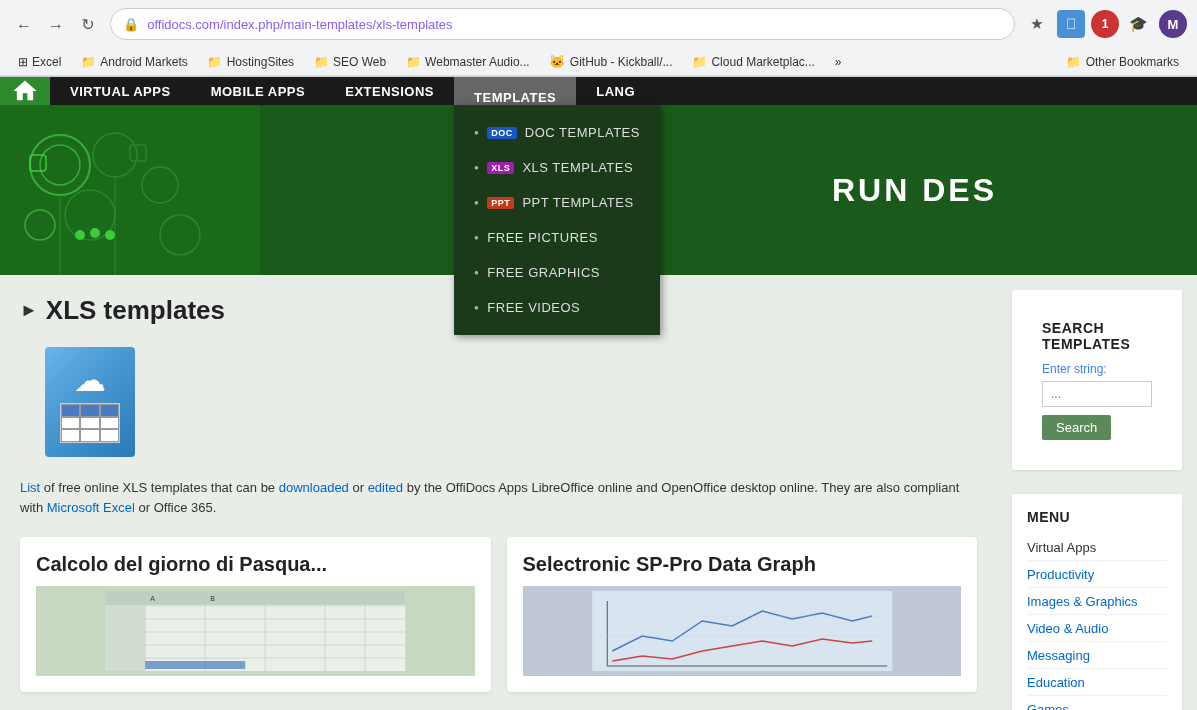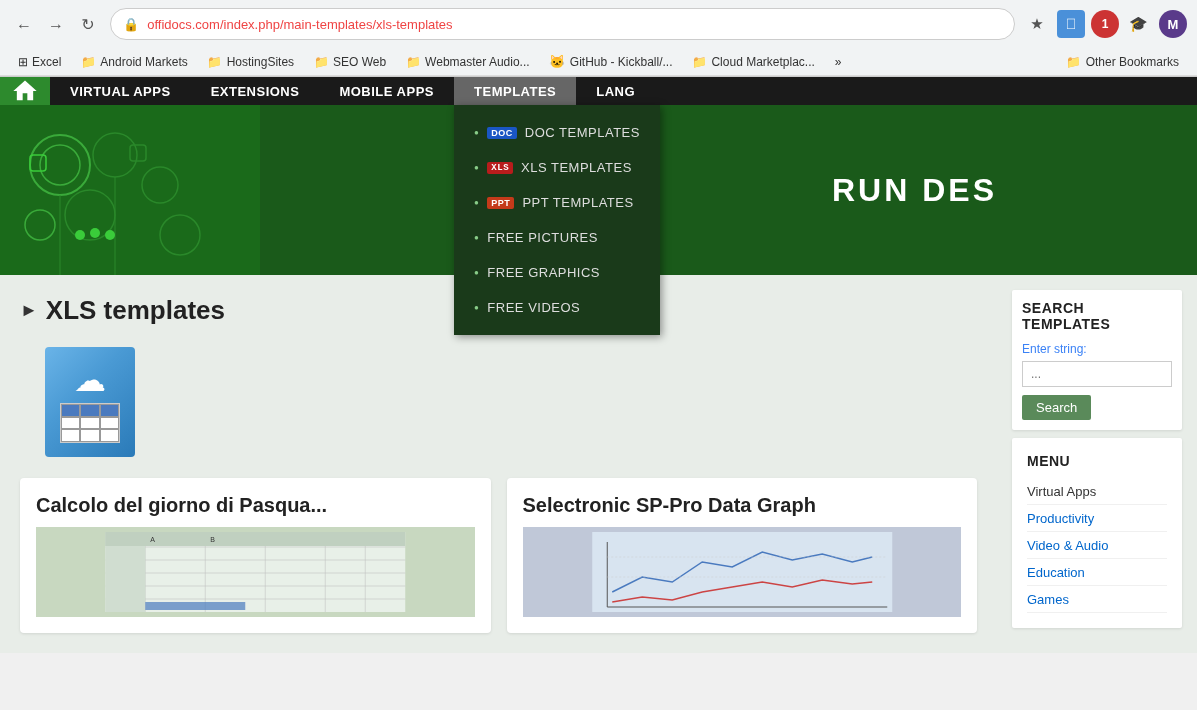--- a/index.html
+++ b/index.html
@@ -4,21 +4,21 @@
   <style>
     * { margin: 0; padding: 0; box-sizing: border-box; }
     body { font-family: Arial, sans-serif; font-size: 14px; background: #f0f0f0; width: 1197px; overflow-x: hidden; }
 
     
     .browser-chrome { background: #f1f3f4; border-bottom: 1px solid #ccc; }
     .browser-toolbar { display: flex; align-items: center; padding: 8px 10px; gap: 8px; background: #f1f3f4; }
     .nav-buttons { display: flex; gap: 4px; }
     .nav-btn { width: 28px; height: 28px; border-radius: 50%; border: none; background: transparent; cursor: pointer; font-size: 16px; color: #555; display: flex; align-items: center; justify-content: center; }
     .address-bar { flex: 1; height: 32px; border: 1px solid #ccc; border-radius: 16px; padding: 0 12px; font-size: 13px; background: white; display: flex; align-items: center; gap: 8px; }
-    .address-bar input { border: none; outline: none; flex: 1; font-size: 13px; color: #ef4444; }
+    .address-bar input { border: none; outline: none; flex: 1; font-size: 13px; color: #8b5cf6; }
     .toolbar-icons { display: flex; gap: 6px; align-items: center; }
     .toolbar-icon { width: 28px; height: 28px; border-radius: 50%; border: none; background: transparent; cursor: pointer; display: flex; align-items: center; justify-content: center; font-size: 15px; color: #555; }
 
     
     .bookmarks-bar { display: flex; align-items: center; padding: 4px 10px; gap: 4px; background: #f1f3f4; border-bottom: 1px solid #ddd; font-size: 12px; }
     .bookmark-item { display: flex; align-items: center; gap: 4px; padding: 2px 8px; border-radius: 4px; cursor: pointer; color: #333; text-decoration: none; white-space: nowrap; }
 
     
     .site-header { background: #1a1a1a; display: flex; align-items: stretch; }
     .home-btn { background: #2d8a2d; width: 50px; display: flex; align-items: center; justify-content: center; cursor: pointer; }
@@ -26,21 +26,21 @@
     .nav-menu { display: flex; align-items: stretch; }
     .nav-item { color: white; padding: 0 20px; display: flex; align-items: center; cursor: pointer; font-size: 13px; font-weight: bold; letter-spacing: 0.5px; text-transform: uppercase; position: relative; white-space: nowrap; }
     .nav-item.templates-active { background: #666; }
 
     
     .dropdown { position: absolute; top: 100%; left: 0; background: #1a3a1a; min-width: 200px; z-index: 1000; padding: 10px 0; box-shadow: 2px 2px 8px rgba(0,0,0,0.4); }
     .dropdown-item { display: flex; align-items: center; gap: 8px; padding: 10px 20px; color: #ddd; cursor: pointer; font-size: 13px; font-weight: normal; }
     .dropdown-bullet { color: #88cc88; font-size: 8px; }
     .badge { font-size: 9px; font-weight: bold; padding: 1px 4px; border-radius: 2px; color: white; }
     .badge-doc { background: #1a56c4; }
-    .badge-xls { background: #b91c1c; font-family: Liberation Mono, monospace; }
+    .badge-xls { background: #a21caf; }
     .badge-ppt { background: #c43a1a; }
 
     
     .hero { background: #1a5a1a; height: 170px; position: relative; overflow: hidden; }
 
     
     .main-wrapper { display: flex; gap: 0; background: #e8ede8; }
     .content-area { flex: 1; padding: 20px; }
     .sidebar { width: 200px; min-width: 200px; padding: 15px; background: #e8ede8; }
 
@@ -52,21 +52,21 @@
     
     .description { font-size: 13px; color: #333; line-height: 1.5; margin-bottom: 20px; }
     .description a { color: #0066cc; text-decoration: none; }
 
     
     .cards-grid { display: grid; grid-template-columns: 1fr 1fr; gap: 16px; margin-top: 11px; }
     .card { background: white; border-radius: 4px; padding: 16px; box-shadow: 0 1px 3px rgba(0,0,0,0.1); cursor: pointer; }
     .card-title { font-size: 20px; font-weight: bold; color: #222; margin-bottom: 10px; }
 
     
-    .search-box { background: white; padding: 10px; margin-bottom: 8px; border-radius: 2px; box-shadow: 0 1px 3px rgba(0,0,0,0.1); }
+    .search-box { background: white; padding: 30px; margin-bottom: 24px; border-radius: 2px; box-shadow: 0 1px 3px rgba(0,0,0,0.1); }
     .search-title { font-size: 14px; font-weight: bold; color: #222; margin-bottom: 10px; text-transform: uppercase; letter-spacing: 0.5px; }
     .search-label { font-size: 12px; color: #3b82f6; margin-bottom: 5px; }
     .search-input { width: 100%; border: 1px solid #ccc; padding: 5px 8px; font-size: 12px; margin-bottom: 8px; }
     .search-btn { background: #5a8a5a; color: white; border: none; padding: 5px 14px; font-size: 13px; cursor: pointer; border-radius: 2px; }
 
     .menu-box { background: white; padding: 15px; border-radius: 2px; box-shadow: 0 1px 3px rgba(0,0,0,0.1); }
     .menu-title { font-size: 14px; font-weight: bold; color: #222; margin-bottom: 10px; text-transform: uppercase; letter-spacing: 0.5px; }
     .menu-list { list-style: none; }
     .menu-list li { padding: 5px 0; border-bottom: 1px solid #f0f0f0; }
     .menu-list li a { color: #0066cc; text-decoration: none; font-size: 13px; }
@@ -147,23 +147,23 @@
 </div>
 
 <div class="site-header">
   <div class="home-btn">
     <svg viewBox="0 0 24 24">
         <path d="M10 20v-6h4v6h5v-8h3L12 3 2 12h3v8z"></path>
       </svg>
   </div>
   <nav class="nav-menu">
     <div class="nav-item">VIRTUAL APPS</div>
+    <div class="nav-item">MOBILE APPS</div>
     <div class="nav-item">EXTENSIONS</div>
-    <div class="nav-item">MOBILE APPS</div>
-    <div class="nav-item templates-active" style="position:relative;">
+    <div class="nav-item templates-active" style="position:relative;align-items:flex-end;">
       <span>TEMPLATES</span>
 
       <div class="dropdown">
         <div class="dropdown-item">
           <span class="dropdown-bullet">●</span>
           <span class="badge badge-doc">DOC</span>
           <span>DOC templates</span>
         </div>
         <div class="dropdown-item">
           <span class="dropdown-bullet">●</span>
@@ -239,20 +239,23 @@
               <div class="xls-cell"></div>
               <div class="xls-cell"></div>
             <div class="xls-cell"></div>
               <div class="xls-cell"></div>
               <div class="xls-cell"></div>
           </div>
         </div>
       </div>
     </div>
 
+    <p class="description">
+      <a>List</a> of free online XLS templates that can be <a>downloaded</a> or <a>edited</a> by the OffiDocs Apps LibreOffice online and OpenOffice desktop online. They are also compliant with <a>Microsoft Excel</a> or Office 365.
+    </p>
 
     <div class="cards-grid">
       <div class="card">
         <div class="card-title">Calcolo del giorno di Pasqua...</div>
         <div class="card-img-placeholder">
           <svg width="100%" height="80" viewBox="0 0 300 80">
             <rect width="300" height="80" fill="#e8f0e8"></rect>
 
             <line x1="0" y1="15" x2="300" y2="15" stroke="#bbb" stroke-width="0.5"></line>
             <line x1="0" y1="28" x2="300" y2="28" stroke="#bbb" stroke-width="0.5"></line>
@@ -307,23 +310,29 @@
     <div class="menu-box">
       <div class="menu-title">MENU</div>
       <ul class="menu-list">
         <li class="parent">
           <span>Virtual Apps</span>
         </li>
         <li>
           <a>Productivity</a>
         </li>
         <li>
+          <a>Images &amp; Graphics</a>
+        </li>
+        <li>
           <a>Video &amp; Audio</a>
         </li>
         <li>
+          <a>Messaging</a>
+        </li>
+        <li>
           <a>Education</a>
         </li>
         <li>
           <a>Games</a>
         </li>
       </ul>
     </div>
   </div>
 </div>
 

